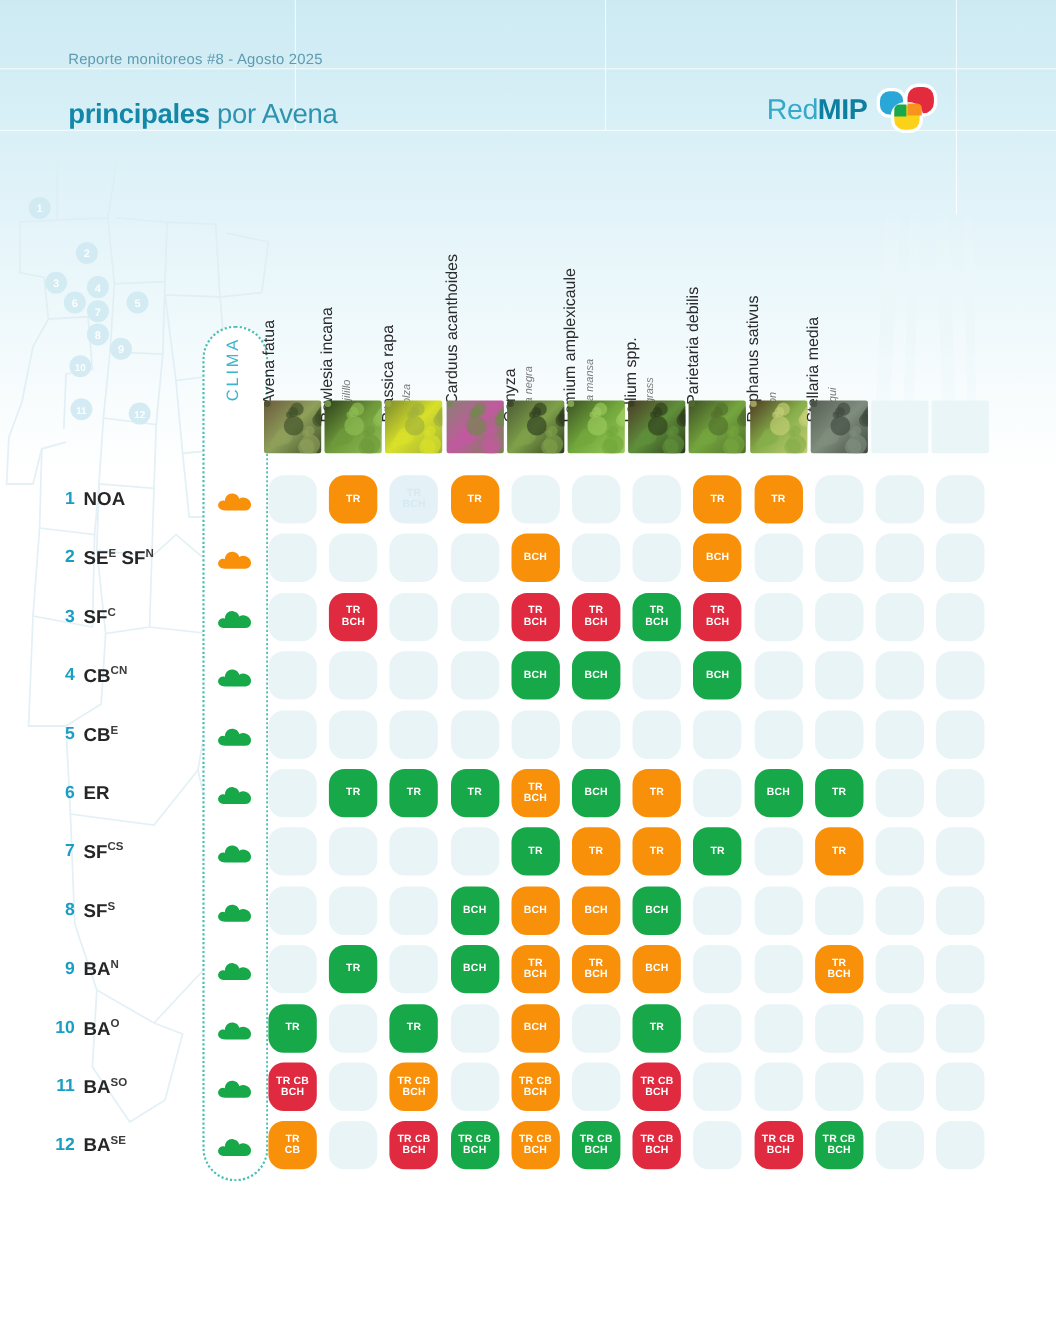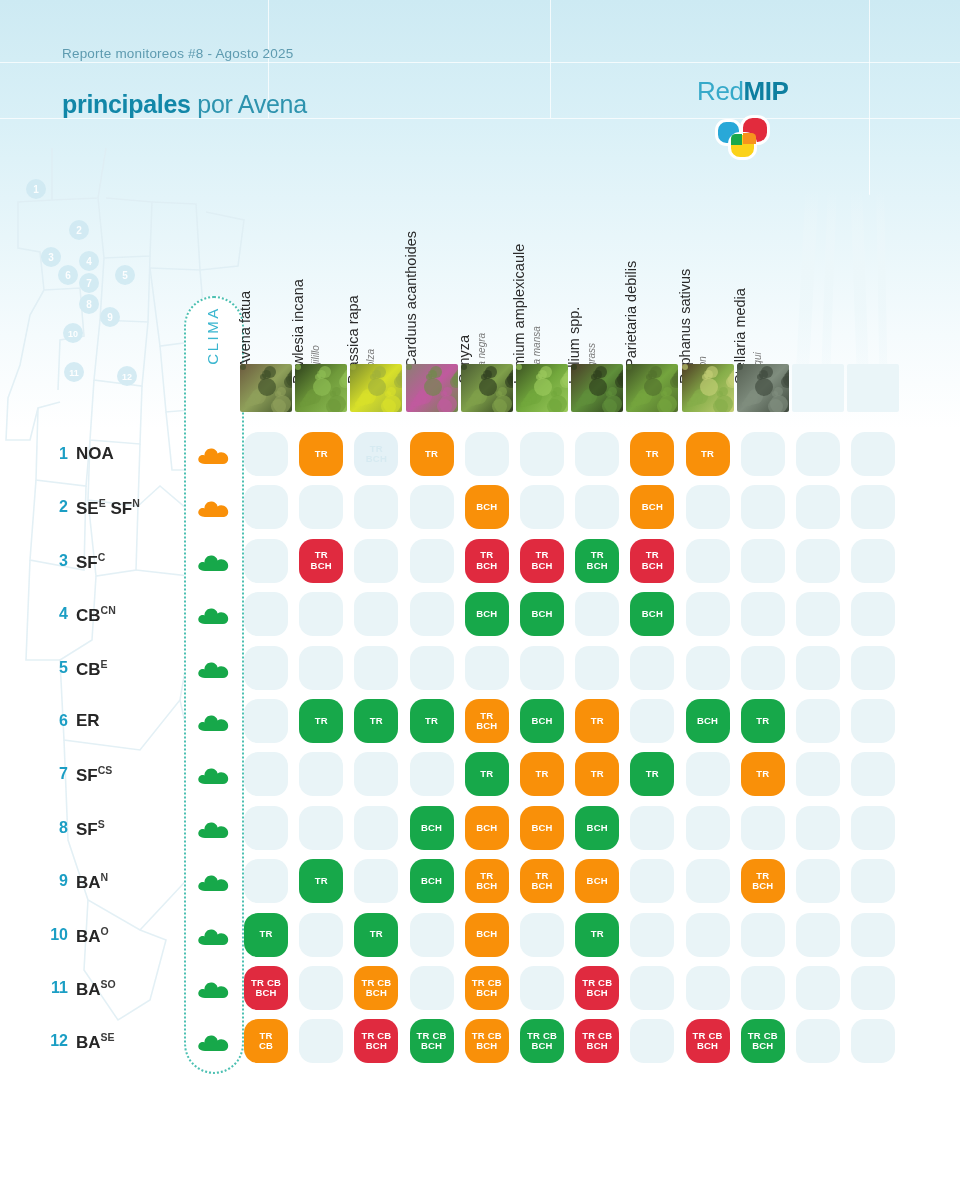--- a/index.html
+++ b/index.html
@@ -29,21 +29,21 @@
   #kicker {
     position:absolute; left:62px; top:46px;
     font-size:13.5px; color:#5e9bb0; letter-spacing:.2px;
   }
   #title {
     position:absolute; left:62px; top:64px;
     font-size:25px; line-height:27px; color:#1287a8; font-weight:bold;
     letter-spacing:-.3px;
   }
   #title .thin { font-weight:normal; color:#2e93ae; }
-  #brand { position:absolute; left:697px; top:76px; display:flex; align-items:center; gap:8px;flex-direction:column; }
+  #brand { position:absolute; left:697px; top:76px; display:flex; align-items:center; gap:8px; }
   #brand-text { font-size:26px; color:#36a9c9; letter-spacing:-.4px; }
   #brand-text b { color:#0e7fa0; }
   #brand-mark { position:relative; width:56px; height:46px; }
   .blob { position:absolute; border-radius:42%; border:3px solid #fff; }
   
   #table { position:absolute; left:0; top:0; width:960px; height:1200px; z-index:4; }
   .colname {
     position:absolute;
     transform-origin:left bottom;
     transform:rotate(-90deg);

